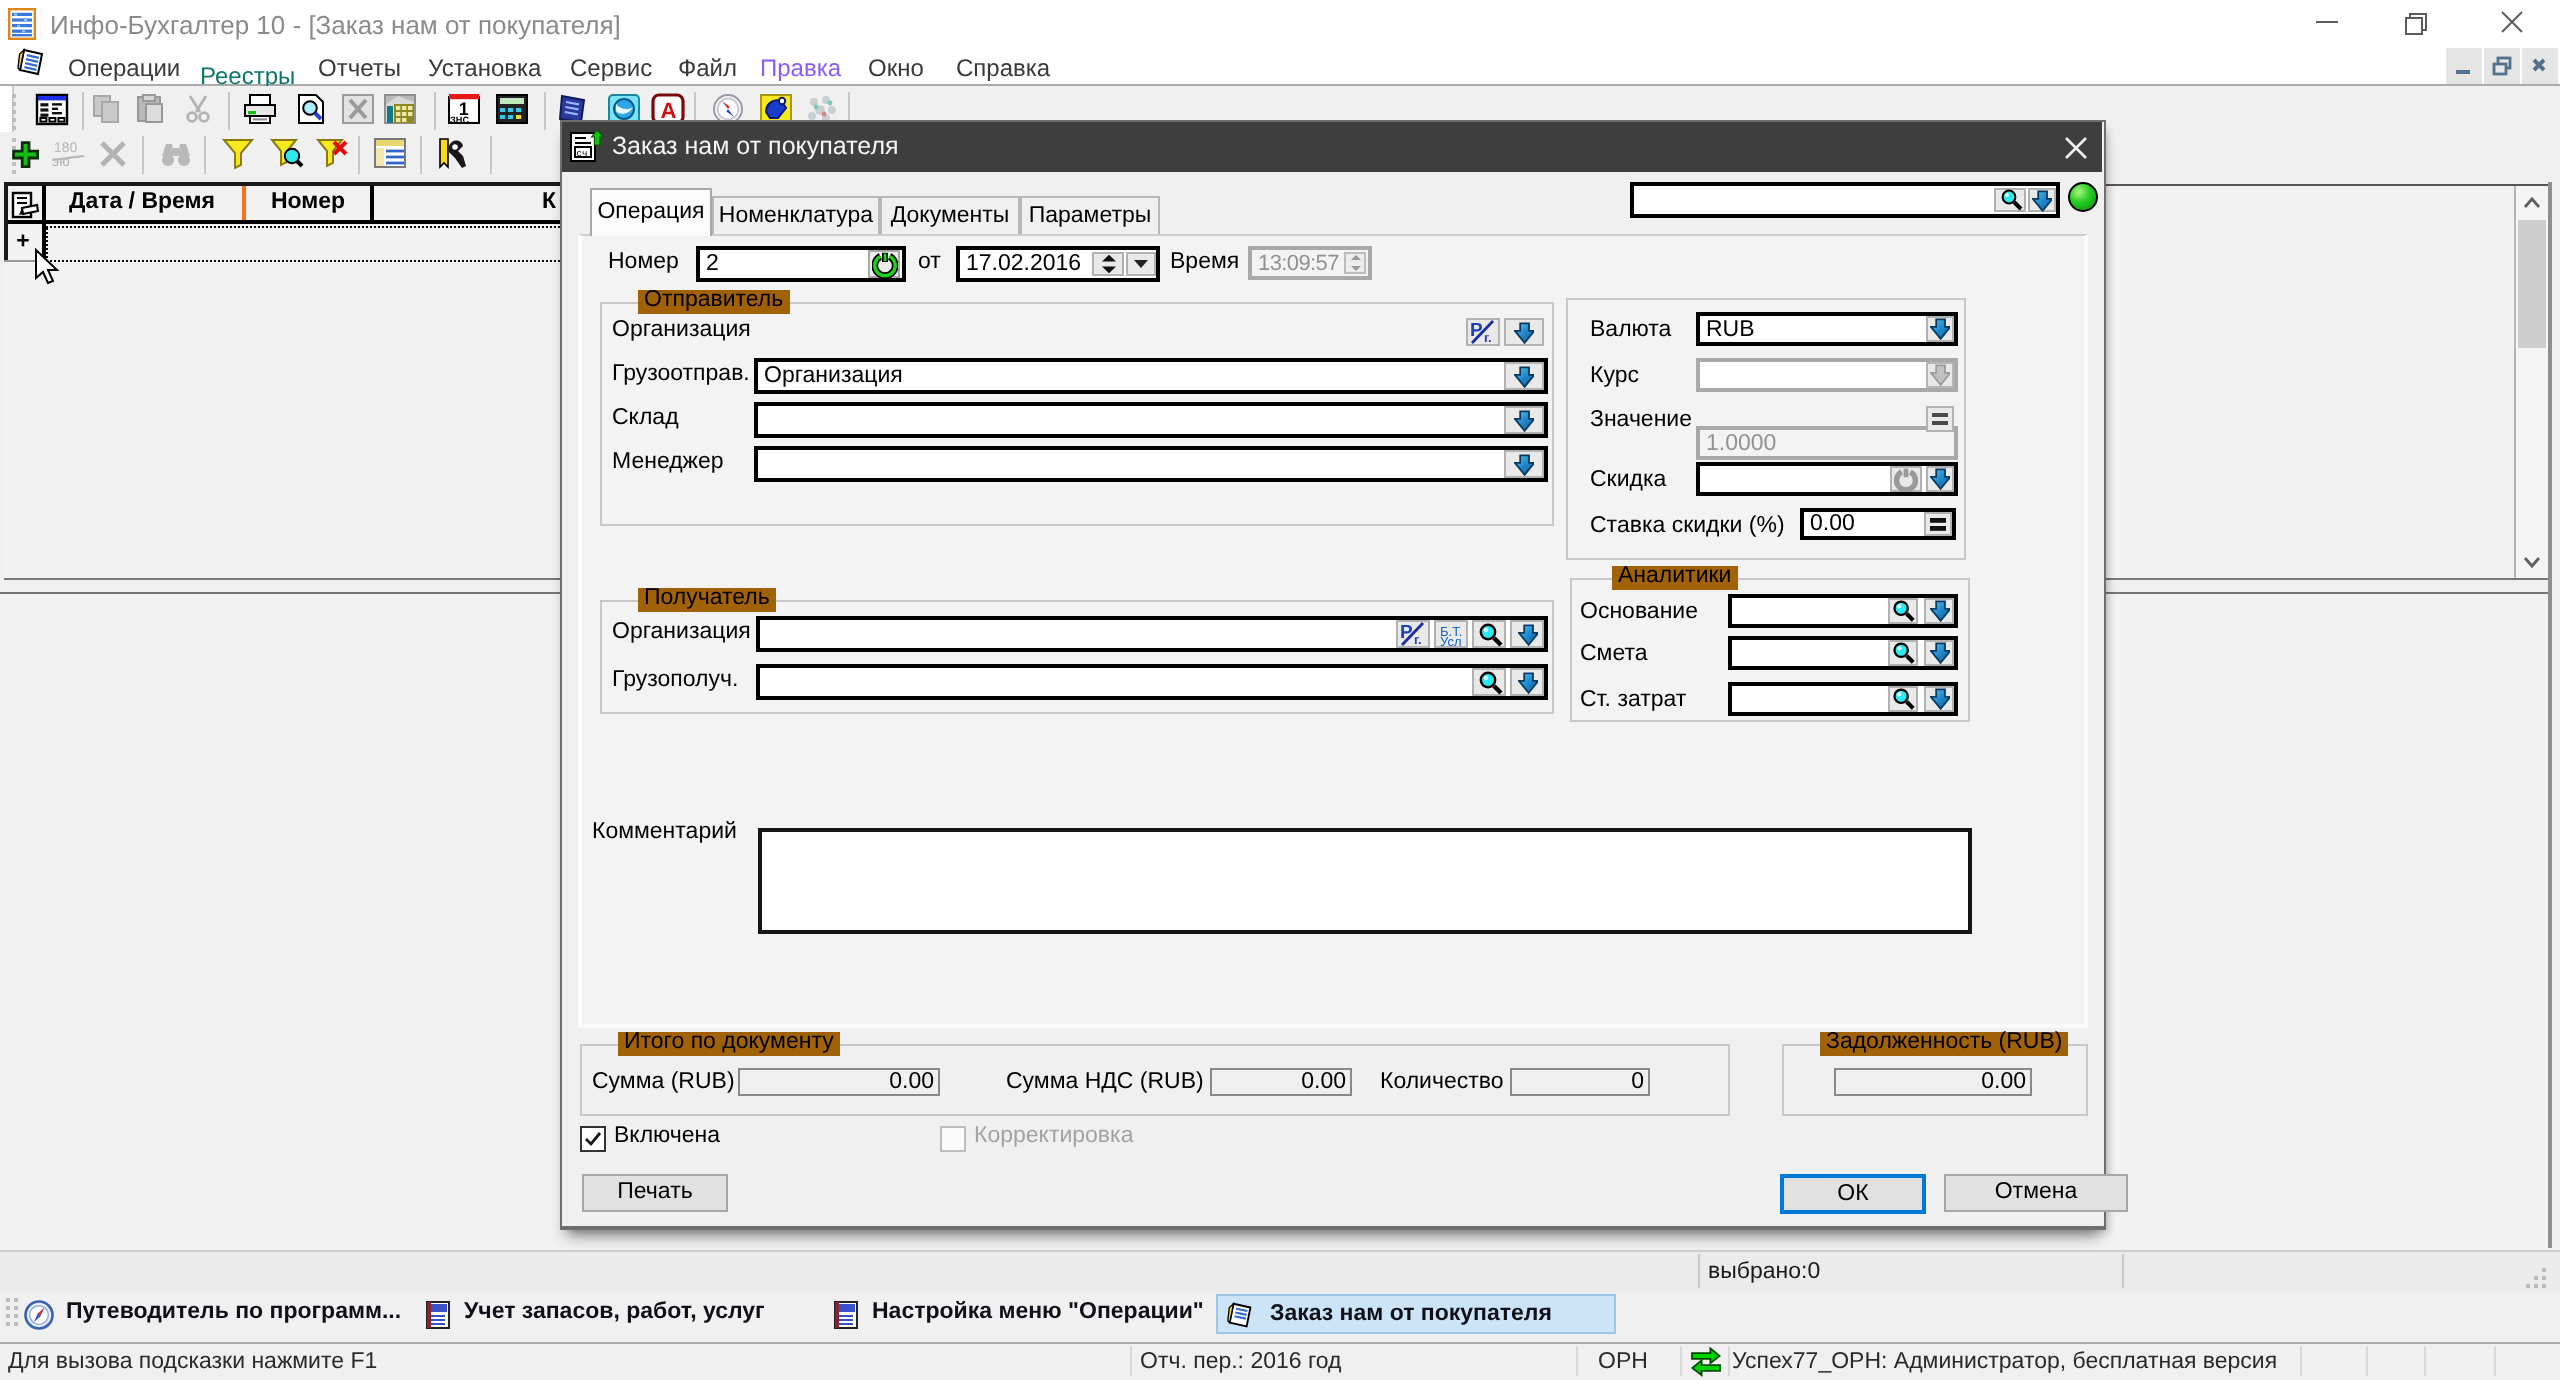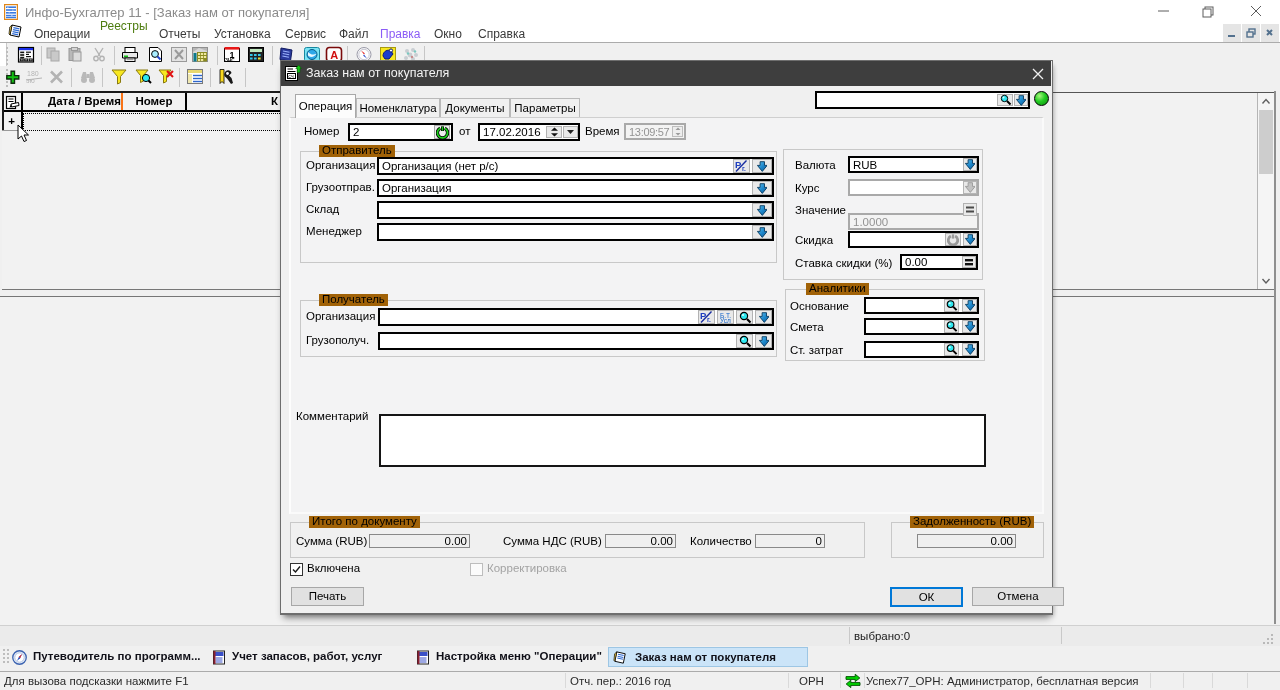--- a/index.html
+++ b/index.html
@@ -38,21 +38,21 @@
           <rect x="2" y="13" width="10" height="1.2"></rect>
         </g>
         <g fill="#a8c8f8">
           <rect x="3" y="2.8" width="1.6" height="1"></rect>
           <rect x="8" y="5.6" width="1.6" height="1"></rect>
           <rect x="4.5" y="8.4" width="1.6" height="1"></rect>
           <rect x="7" y="11.2" width="1.6" height="1"></rect>
         </g>
       </svg>
 </div>
-<div class="lbl" style="left:25px;top:6px;color:#8b8b8b;font-size:13px;">Инфо-Бухгалтер 11 - [Заказ нам от покупателя]</div>
+<div class="lbl" style="left:25px;top:6px;color:#8b8b8b;font-size:13px;">Инфо-Бухгалтер 10 - [Заказ нам от покупателя]</div>
 
 <svg class="abs" style="left:1156px;top:4px;" width="116" height="14" viewBox="0 0 116 14">
   <line x1="2" y1="7" x2="13" y2="7" stroke="#5c5c5c" stroke-width="1"></line>
   <rect x="49" y="3" width="8" height="8" fill="none" stroke="#5c5c5c"></rect>
   <rect x="47" y="5" width="8" height="8" fill="#fff" stroke="#5c5c5c"></rect>
   <line x1="95" y1="2" x2="105" y2="12" stroke="#5c5c5c"></line>
   <line x1="105" y1="2" x2="95" y2="12" stroke="#5c5c5c"></line>
 </svg>
 
 <div class="abs" style="left:0;top:22px;width:1280px;height:21px;background:#ffffff;border-bottom:1px solid #ababab;box-sizing:border-box;"></div>
@@ -62,21 +62,21 @@
         <path d="M4 2 L2 12 L1 11 L1.8 4 Z" fill="#f7d34c" stroke="#000" stroke-width="0.7"></path>
         <g stroke="#2e6bd4" stroke-width="1.1">
           <line x1="5.4" y1="4.6" x2="11.4" y2="5.9"></line>
           <line x1="5" y1="6.6" x2="11" y2="7.9"></line>
           <line x1="4.6" y1="8.6" x2="10.6" y2="9.9"></line>
           <line x1="4.2" y1="10.6" x2="10.2" y2="11.9"></line>
         </g>
       </svg>
 </div>
 <div class="lbl" style="left:34px;top:28px;color:#3a3a3a;font-size:12px;">Операции</div>
-<div class="lbl" style="left:100px;top:20px;color:#4d7c0f;font-size:12px;text-align:right;">Реестры</div>
+<div class="lbl" style="left:100px;top:32px;color:#0f766e;font-size:12px;text-align:right;">Реестры</div>
 <div class="lbl" style="left:159px;top:28px;color:#3a3a3a;font-size:12px;">Отчеты</div>
 <div class="lbl" style="left:214px;top:28px;color:#3a3a3a;font-size:12px;">Установка</div>
 <div class="lbl" style="left:285px;top:28px;color:#3a3a3a;font-size:12px;">Сервис</div>
 <div class="lbl" style="left:339px;top:28px;color:#3a3a3a;font-size:12px;">Файл</div>
 <div class="lbl" style="left:380px;top:28px;color:#8b5cf6;font-size:12px;">Правка</div>
 <div class="lbl" style="left:434px;top:28px;color:#3a3a3a;font-size:12px;">Окно</div>
 <div class="lbl" style="left:478px;top:28px;color:#3a3a3a;font-size:12px;">Справка</div>
 
 <div class="abs" style="left:1223px;top:24px;width:18px;height:18px;background:#e5e5e5;"></div>
 <div class="abs" style="left:1242px;top:24px;width:18px;height:18px;background:#e5e5e5;"></div>
@@ -321,21 +321,21 @@
 <div class="abs" style="left:2px;top:91px;width:1048px;height:21px;background:#f2f2f2;border-top:2px solid #1a1a1a;border-bottom:2px solid #000;box-sizing:border-box;"></div>
 <div class="abs" style="left:2px;top:91px;width:2px;height:39px;background:#1a1a1a;"></div>
 <svg class="abs" style="left:5px;top:95px;" width="15" height="15" viewBox="0 0 15 15">
       <rect x="1.5" y="1.5" width="9" height="12" fill="#fff" stroke="#000" stroke-width="1.2"></rect>
       <line x1="3.5" y1="4" x2="8.5" y2="4" stroke="#000"></line>
       <line x1="3.5" y1="6.5" x2="8.5" y2="6.5" stroke="#000"></line>
       <path d="M6 9 L13.5 7.5 L14 10.5 L6.5 12 Z" fill="#fff" stroke="#000"></path>
       <path d="M6 9 L6.5 12 L4.5 12.5 Z" fill="#000"></path>
     </svg>
 <div class="abs" style="left:2px;top:93px;width:19px;height:17px;border-right:2px solid #000;"></div>
-<div class="abs" style="left:21px;top:93px;width:100px;height:17px;border-right:2px solid #f97316;font-weight:bold;text-align:right;line-height:17px;">Дата / Время</div>
+<div class="abs" style="left:21px;top:93px;width:100px;height:17px;border-right:2px solid #f97316;font-weight:bold;text-align:center;line-height:17px;">Дата / Время</div>
 <div class="abs" style="left:123px;top:93px;width:62px;height:17px;border-right:2px solid #000;font-weight:bold;text-align:center;line-height:17px;">Номер</div>
 <div class="lbl" style="left:271px;top:96px;font-weight:bold;">К</div>
 
 <div class="abs" style="left:2px;top:112px;width:19px;height:18px;border-right:2px solid #000;border-bottom:1px solid #999;font-weight:bold;text-align:center;line-height:18px;">+</div>
 <div class="abs" style="left:23px;top:113px;width:1027px;height:16px;border:1px dotted #000;"></div>
 
 <div class="abs" style="left:1257px;top:93px;width:17px;height:196px;background:#f5f5f5;border-left:1px solid #b5b5b5;box-sizing:border-box;">
   <svg width="16" height="196" viewBox="0 0 16 196">
     <path d="M4.5 10.5 L8 6.5 L11.5 10.5" fill="none" stroke="#606060" stroke-width="1.4"></path>
     <rect x="1" y="17" width="14" height="64" fill="#cdcdcd"></rect>
@@ -513,23 +513,20 @@
           <svg width="8" height="11" viewBox="0 0 8 11">
             <path d="M1.5 4 L4 1.5 L6.5 4 Z" fill="#9a9a9a"></path>
             <path d="M1.5 7 L4 9.5 L6.5 7 Z" fill="#9a9a9a"></path>
           </svg>
         </div>
   </div>
 
   <div class="grp" style="left:19px;top:90px;width:477px;height:112px;"></div>
   <div class="leg" style="left:38px;top:84px;">Отправитель</div>
   <div class="lbl" style="left:25px;top:99px;">Организация</div>
-  <div class="inp" style="left:96px;top:96px;width:397px;height:18px;">
-        <div class="tx">Организация (нет р/с)</div>
-      </div>
   <div class="lbl" style="left:25px;top:121px;">Грузоотправ.</div>
   <div class="inp" style="left:96px;top:118px;width:397px;height:18px;">
         <div class="tx">Организация</div>
       </div>
   <div class="lbl" style="left:25px;top:143px;">Склад</div>
   <div class="inp" style="left:96px;top:140px;width:397px;height:18px;"></div>
   <div class="lbl" style="left:25px;top:165px;">Менеджер</div>
   <div class="inp" style="left:96px;top:162px;width:397px;height:18px;"></div>
 
   <div class="fbtn" style="left:452px;top:98px;width:17px;height:14px;">

